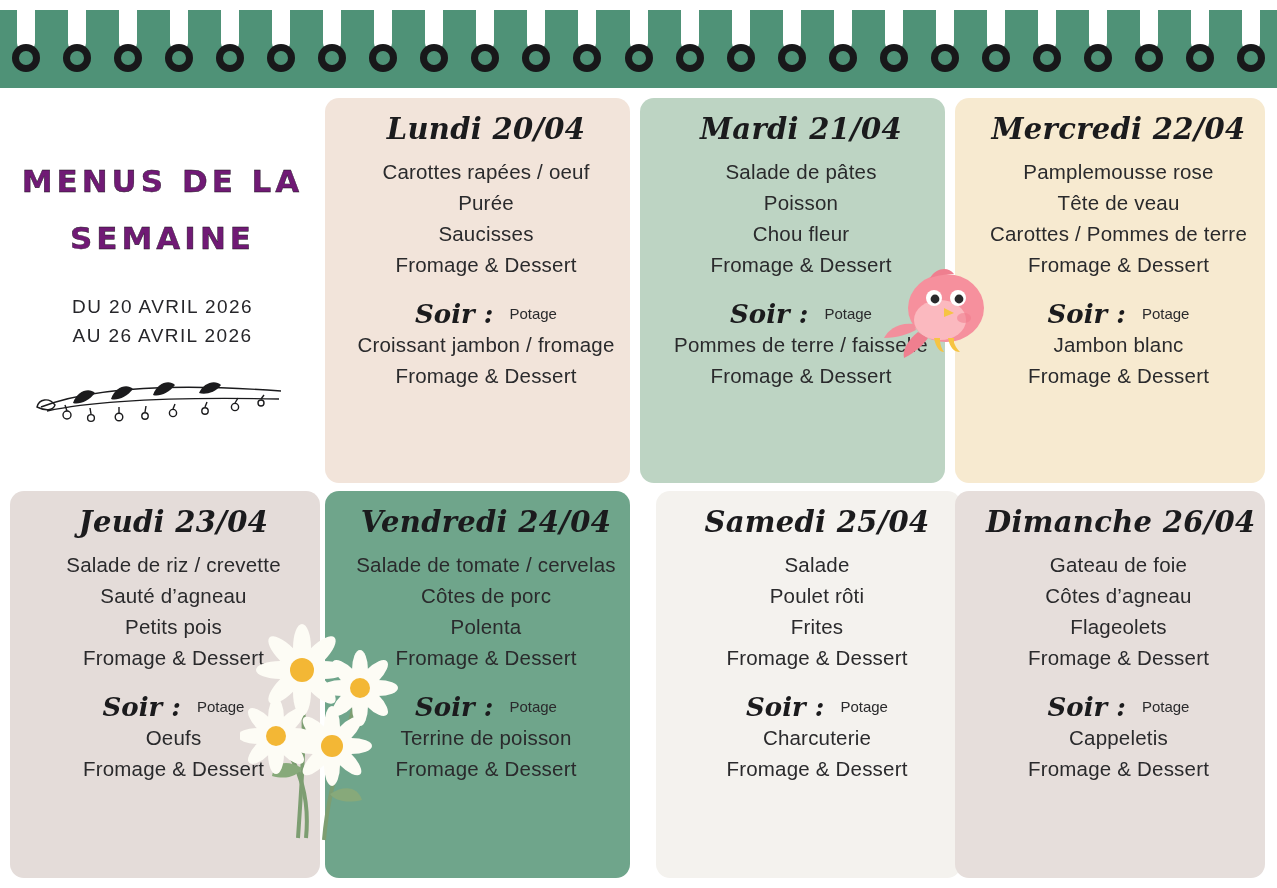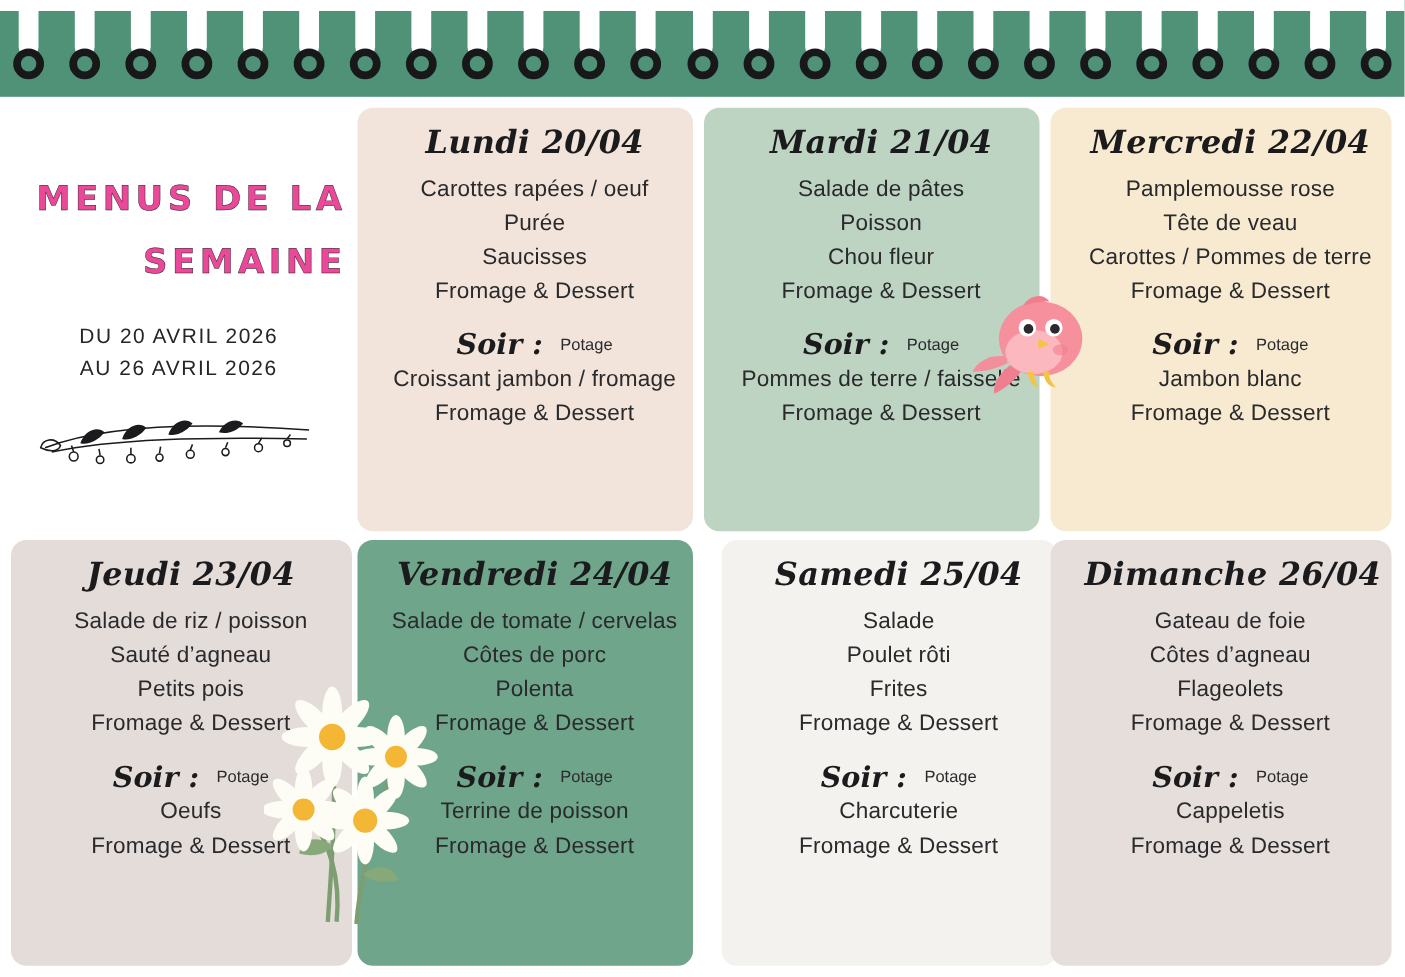--- a/index.html
+++ b/index.html
@@ -122,23 +122,22 @@
     width: 305px;
     height: 385px;
     text-align: center;
   }
   .main-title {
     font-family: "DejaVu Sans", sans-serif;
     font-weight: 700;
     font-size: 31px;
     letter-spacing: 4px;
     line-height: 1.85;
-    color: #ec4899;
+    color: #701a75;
     margin-top: 55px;
-    text-align: right;
     -webkit-text-stroke: 0.4px #141416;
   }
   .subtitle {
     margin-top: 24px;
     font-family: "Liberation Sans", sans-serif;
     font-size: 19px;
     letter-spacing: 1.4px;
     line-height: 1.55;
     color: #26262a;
   }
@@ -301,21 +300,21 @@
         <span class="soir-label">Soir :</span>
         <span class="soir-first">Potage</span>
       </div>
       <div class="menu-line">Jambon blanc</div>
       <div class="menu-line">Fromage &amp; Dessert</div>
     </div>
   </div>
 
   <div class="card" id="card-jeudi" style="left:10px; top:403px; width:310px; height:387px; background:#e4dcd9;">
     <div class="day-title">Jeudi 23/04</div>
-    <div class="menu-line">Salade de riz / poisson</div>
+    <div class="menu-line">Salade de riz / crevette</div>
     <div class="menu-line">Sauté d’agneau</div>
     <div class="menu-line">Petits pois</div>
     <div class="menu-line">Fromage  &amp; Dessert</div>
     <div class="soir-block">
       <div class="soir-head">
         <span class="soir-label">Soir :</span>
         <span class="soir-first">Potage</span>
       </div>
       <div class="menu-line">Oeufs</div>
       <div class="menu-line">Fromage &amp; Dessert</div>

